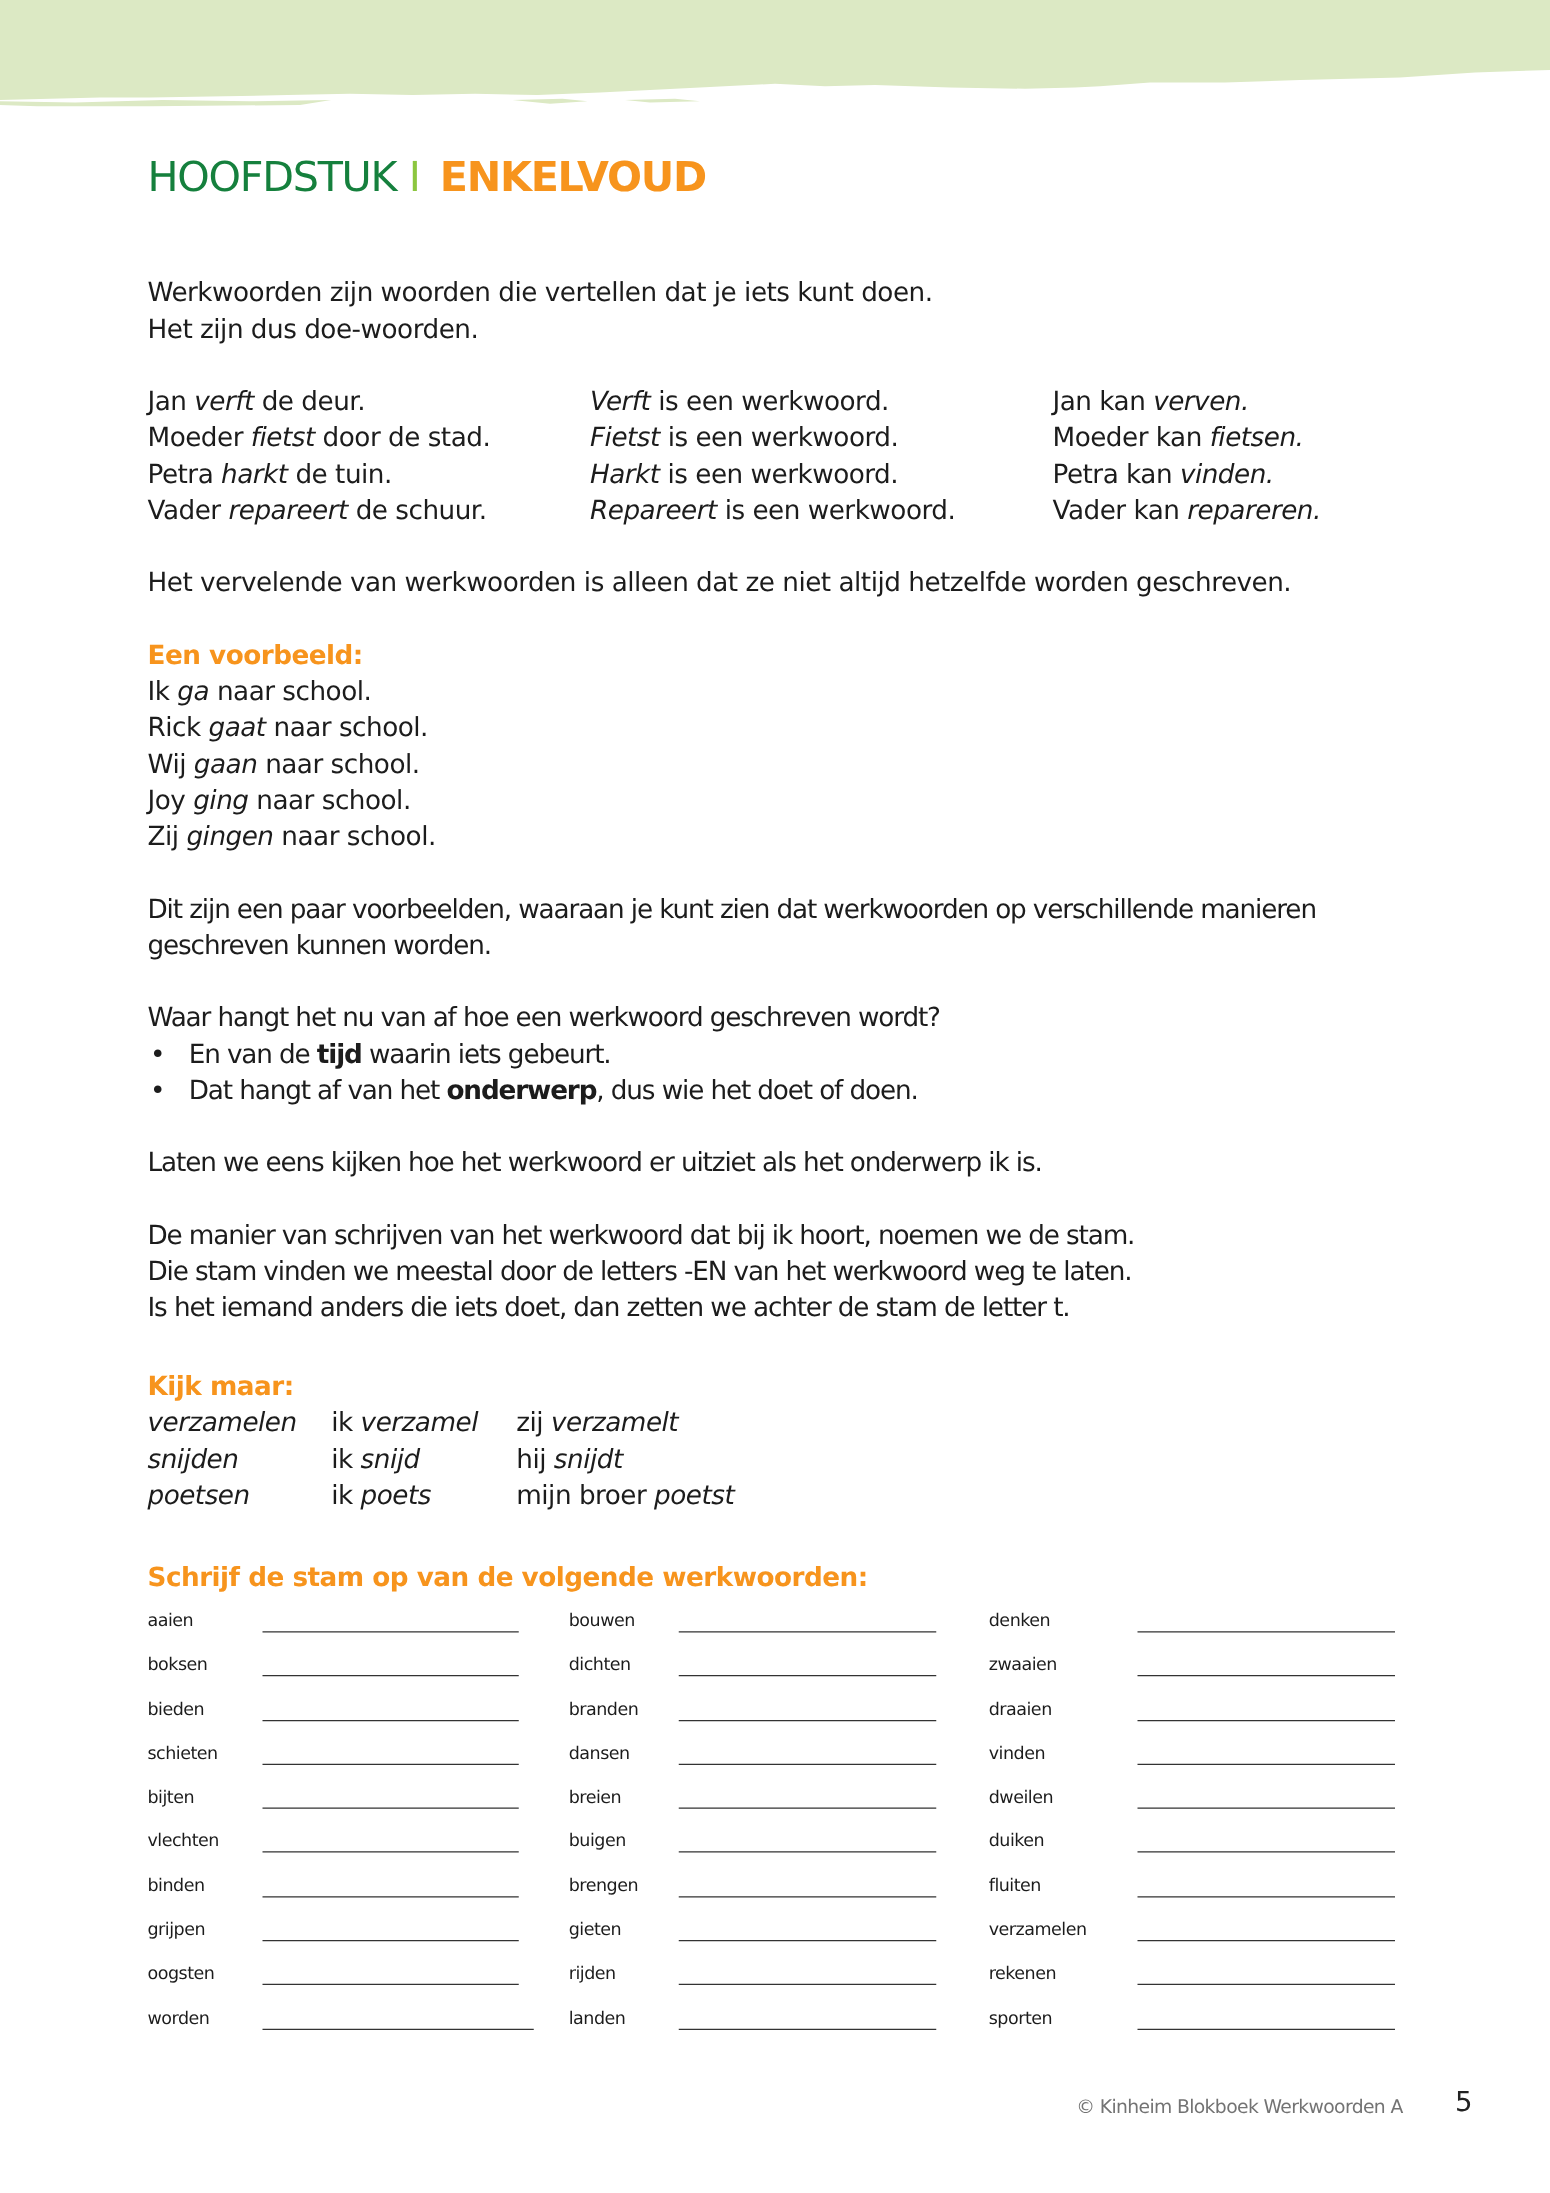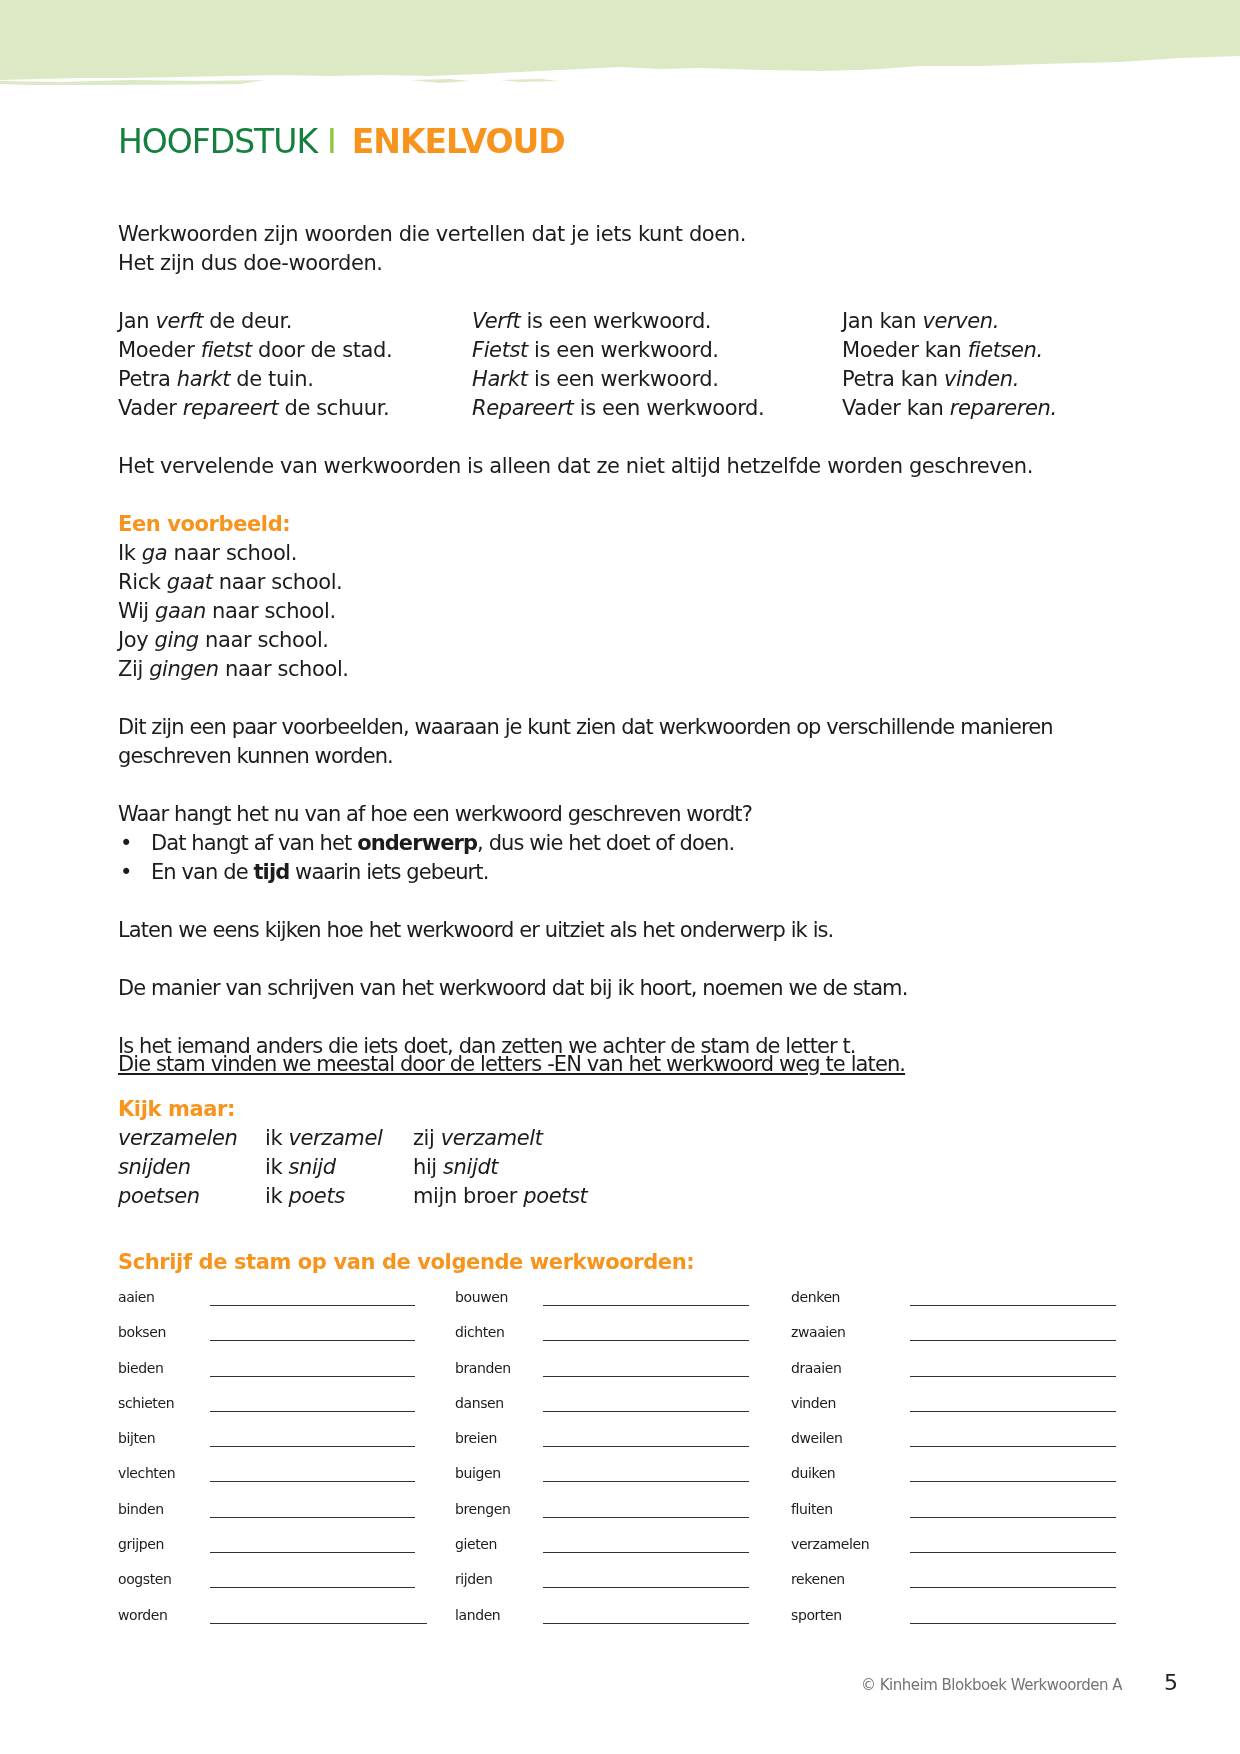--- a/index.html
+++ b/index.html
@@ -93,29 +93,29 @@
   <div><span>Joy </span><i>ging</i><span> naar school.</span></div>
   <div><span>Zij </span><i>gingen</i><span> naar school.</span></div>
 </div>
 
 <p class="txt" style="top:713px; letter-spacing:-0.9px;">Dit zijn een paar voorbeelden, waaraan je kunt zien dat werkwoorden op verschillende manieren</p>
 <p class="txt" style="top:742px; letter-spacing:-0.9px;text-align:center;">geschreven kunnen worden.</p>
 
 <p class="txt" style="top:800px; letter-spacing:-0.9px;">Waar hangt het nu van af hoe een werkwoord geschreven wordt?</p>
 <div class="col" style="left:118px; top:829px; letter-spacing:-0.9px;">
   <ul class="bullets">
+    <li><span>En van de </span><b>tijd</b><span> waarin iets gebeurt.</span></li>
     <li><span>Dat hangt af van het </span><b>onderwerp</b><span>, dus wie het doet of doen.</span></li>
-    <li><span>En van de </span><b>tijd</b><span> waarin iets gebeurt.</span></li>
   </ul>
 </div>
 
 <p class="txt" style="top:916px; letter-spacing:-0.9px;"><span>Laten we eens kijken hoe het werkwoord er uitziet als het onderwerp </span><b>ik</b><span> is.</span></p>
 
 <p class="txt" style="top:974px; letter-spacing:-0.9px;"><span>De manier van schrijven van het werkwoord dat bij </span><b>ik</b><span> hoort, noemen we de </span><b>stam</b><span>.</span></p>
-<p class="txt" style="top:1050px; letter-spacing:-0.9px;text-decoration:underline;">Die stam vinden we meestal door de letters -EN van het werkwoord weg te laten.</p>
+<p class="txt" style="top:1003px; letter-spacing:-0.9px;">Die stam vinden we meestal door de letters -EN van het werkwoord weg te laten.</p>
 <p class="txt" style="top:1032px; letter-spacing:-0.9px;"><span>Is het iemand anders die iets doet, dan zetten we achter de stam de letter </span><b>t</b><span>.</span></p>
 
 <p class="txt orange" style="top:1095px">Kijk maar:</p>
 <div class="col" style="left:118px; top:1124px;">
   <div><i>verzamelen</i></div>
   <div><i>snijden</i></div>
   <div><i>poetsen</i></div>
 </div>
 <div class="col" style="left:265px; top:1124px;">
   <div><span>ik </span><i>verzamel</i></div>

